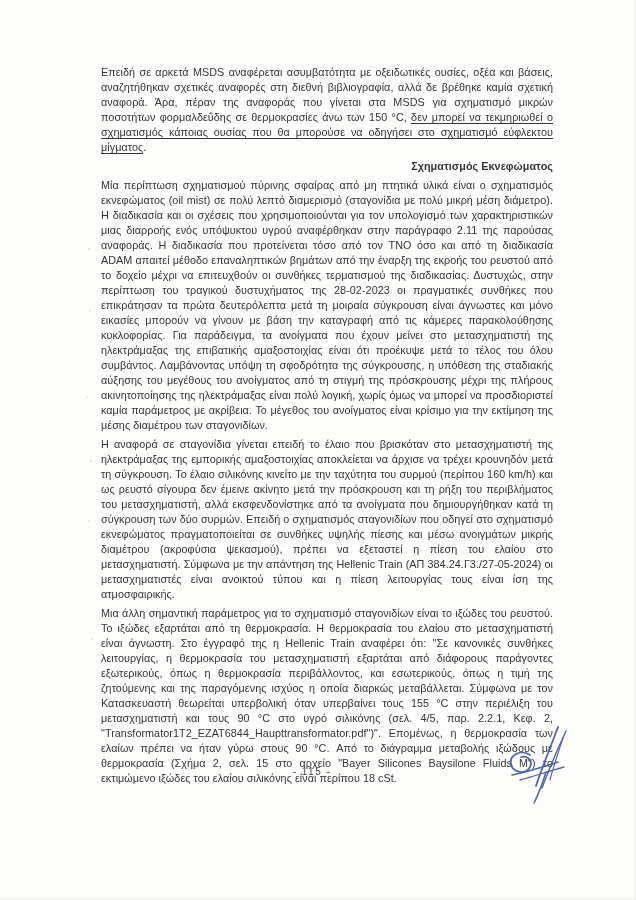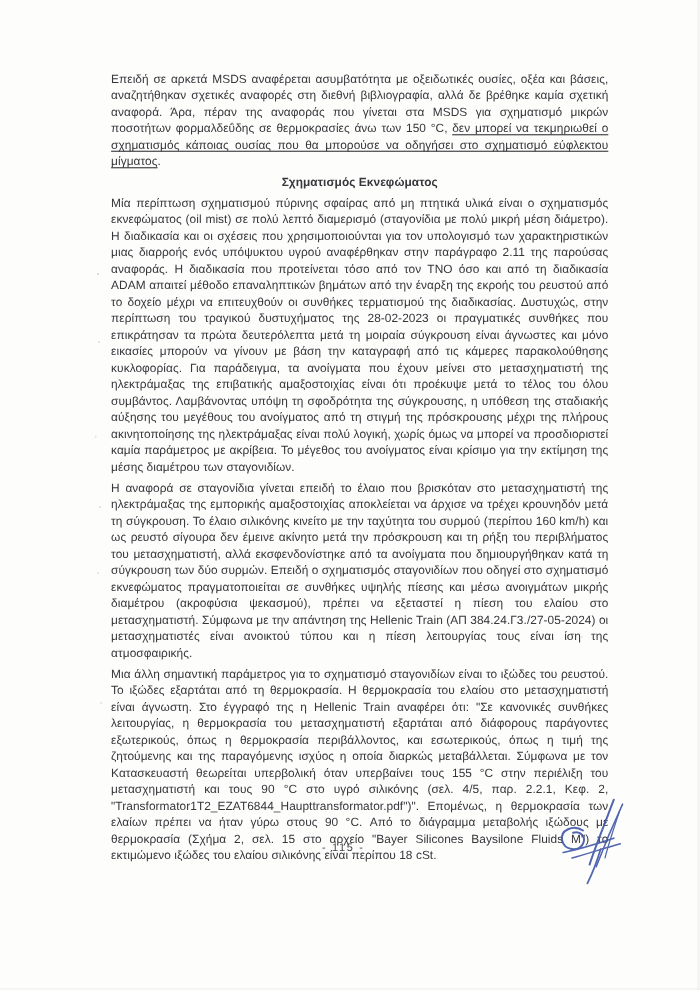--- a/index.html
+++ b/index.html
@@ -49,21 +49,21 @@
     line-height: 15px;
     text-align: justify;
     letter-spacing: 0.05px;
   }
   .text-block p { margin: 4px; }
   .heading {
     margin: 9px 0 0 0;
     font-weight: bold;
     font-size: 10.8px;
     line-height: 15px;
-    text-align: center;
+    text-align: right;
   }
   .u {
     text-decoration: underline;
     text-underline-offset: 2px;
   }
   .footer {
     position: absolute;
     left: 0;
     top: 766px;
     width: 624px;

